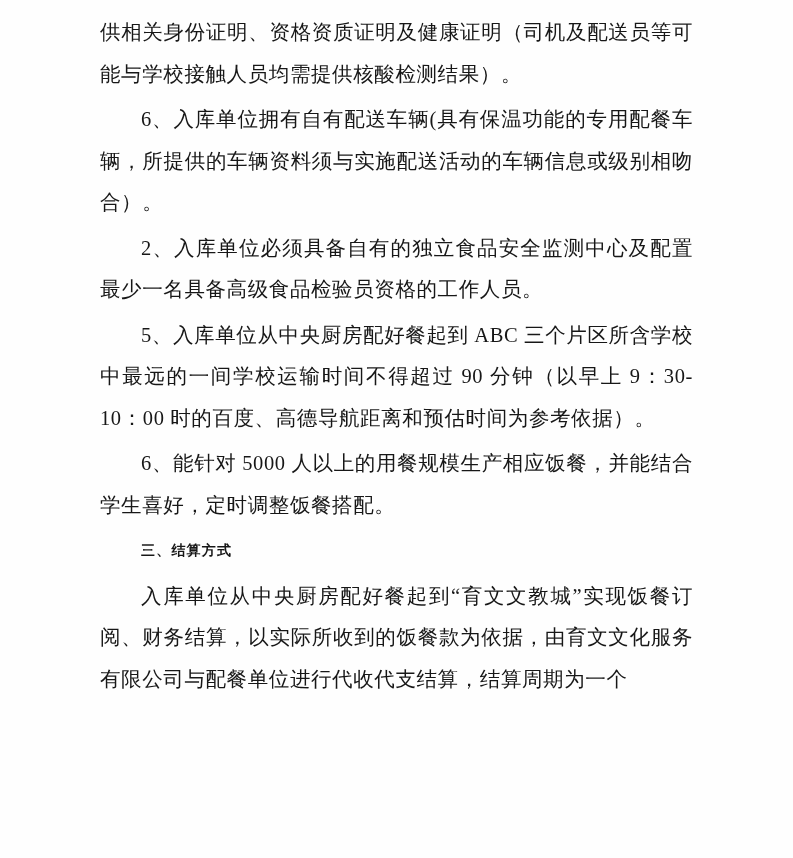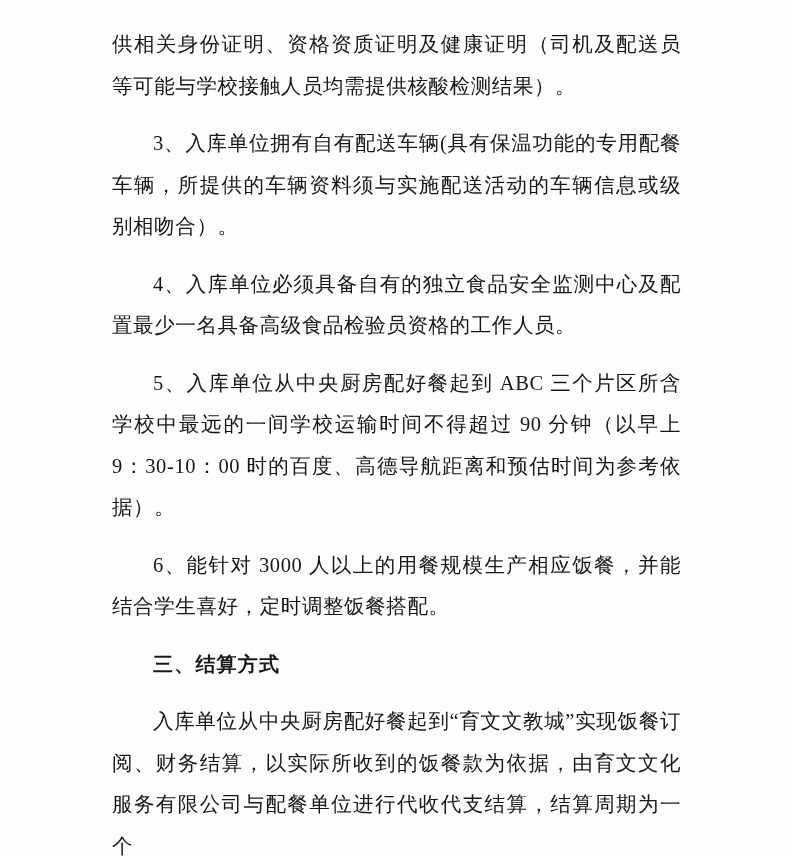--- a/index.html
+++ b/index.html
@@ -22,48 +22,48 @@
   }
   .doc-body {
     font-size: 20.5px;
     line-height: 41.5px;
     letter-spacing: 0.6px;
     text-align: justify;
     text-justify: inter-ideograph;
     color: #171717;
   }
   p {
-    margin: 16px;
+    margin: 4px;
     padding: 0;
     text-indent: 0;
   }
   p.indent {
     text-indent: 41px;
   }
   p.heading {
     text-indent: 41px;
     font-family: "DejaVu Sans", "Liberation Sans", sans-serif;
     font-weight: bold;
-    font-size: 20px;
+    font-size: 14px;
     letter-spacing: 1.2px;
   }
   .page::after {
     content: "";
     position: absolute;
     left: 0; right: 0; bottom: 0;
     height: 2px;
     background: transparent;
   }
 </style>
 </head>
 <body>
 
 <div class="page">
   <div class="doc-body">
     <p class="plain">供相关身份证明、资格资质证明及健康证明（司机及配送员等可能与学校接触人员均需提供核酸检测结果）。</p>
-    <p class="indent">3、入库单位拥有自有配送车辆(具有保温功能的专用配餐车辆，所提供的车辆资料须与实施配送活动的车辆信息或级别相吻合）。</p>
-    <p class="indent">4、入库单位必须具备自有的独立食品安全监测中心及配置最少一名具备高级食品检验员资格的工作人员。</p>
+    <p class="indent">6、入库单位拥有自有配送车辆(具有保温功能的专用配餐车辆，所提供的车辆资料须与实施配送活动的车辆信息或级别相吻合）。</p>
+    <p class="indent">2、入库单位必须具备自有的独立食品安全监测中心及配置最少一名具备高级食品检验员资格的工作人员。</p>
     <p class="indent">5、入库单位从中央厨房配好餐起到 ABC 三个片区所含学校中最远的一间学校运输时间不得超过 90 分钟（以早上 9：30-10：00 时的百度、高德导航距离和预估时间为参考依据）。</p>
-    <p class="indent">6、能针对 3000 人以上的用餐规模生产相应饭餐，并能结合学生喜好，定时调整饭餐搭配。</p>
+    <p class="indent">6、能针对 5000 人以上的用餐规模生产相应饭餐，并能结合学生喜好，定时调整饭餐搭配。</p>
     <p class="heading">三、结算方式</p>
     <p class="indent">入库单位从中央厨房配好餐起到“育文文教城”实现饭餐订阅、财务结算，以实际所收到的饭餐款为依据，由育文文化服务有限公司与配餐单位进行代收代支结算，结算周期为一个</p>
   </div>
 </div>
 
 </body></html>

